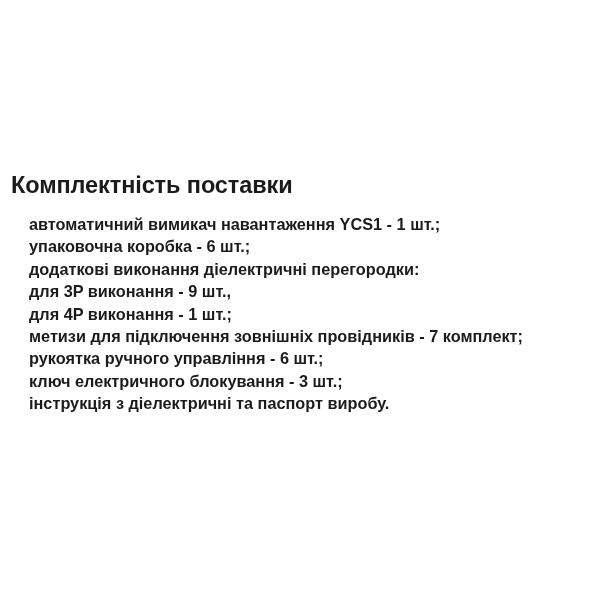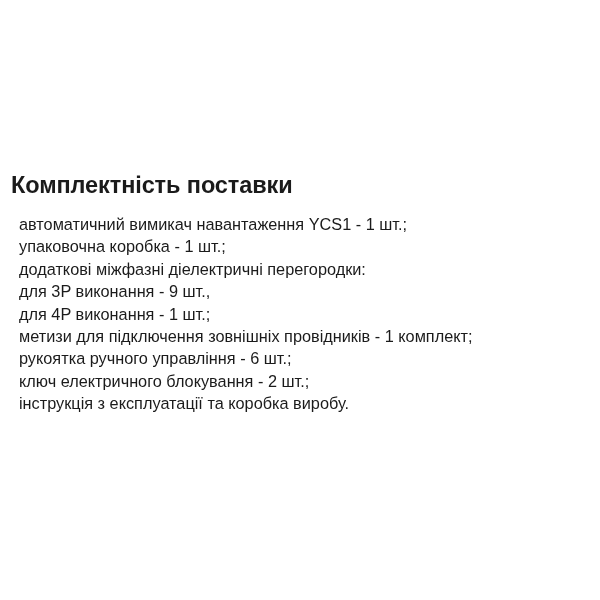--- a/index.html
+++ b/index.html
@@ -29,42 +29,43 @@
   .doc-title {
     font-size: 23.5px;
     font-weight: bold;
     letter-spacing: -0.1px;
     color: #1b1b1b;
     margin: 0 0 14px 0;
     line-height: 1.15;
   }
   .items {
     list-style: none;
-    margin: 0;
+    margin: 10px;
     padding: 0;
+    font-weight: bold;
   }
   .items li {
     font-size: 16.3px;
     line-height: 22.4px;
     color: #1b1b1b;
     white-space: nowrap;
     padding-left: 8px;
   }
 </style>
 </head>
 <body>
 
 <div class="page">
   <div class="content">
     <h1 class="doc-title">Комплектність поставки</h1>
     <ul class="items">
       <li>автоматичний вимикач навантаження YCS1 - 1 шт.;</li>
-      <li>упаковочна коробка - 1 шт.;</li>
-      <li>додаткові міжфазні діелектричні перегородки:</li>
+      <li>упаковочна коробка - 6 шт.;</li>
+      <li>додаткові виконання діелектричні перегородки:</li>
       <li>для 3P виконання - 9 шт.,</li>
       <li>для 4P виконання - 1 шт.;</li>
-      <li>метизи для підключення зовнішніх провідників - 1 комплект;</li>
+      <li>метизи для підключення зовнішніх провідників - 7 комплект;</li>
       <li>рукоятка ручного управління - 6 шт.;</li>
-      <li>ключ електричного блокування - 2 шт.;</li>
-      <li>інструкція з експлуатації та коробка виробу.</li>
+      <li>ключ електричного блокування - 3 шт.;</li>
+      <li>інструкція з діелектричні та паспорт виробу.</li>
     </ul>
   </div>
 </div>
 
 </body></html>

